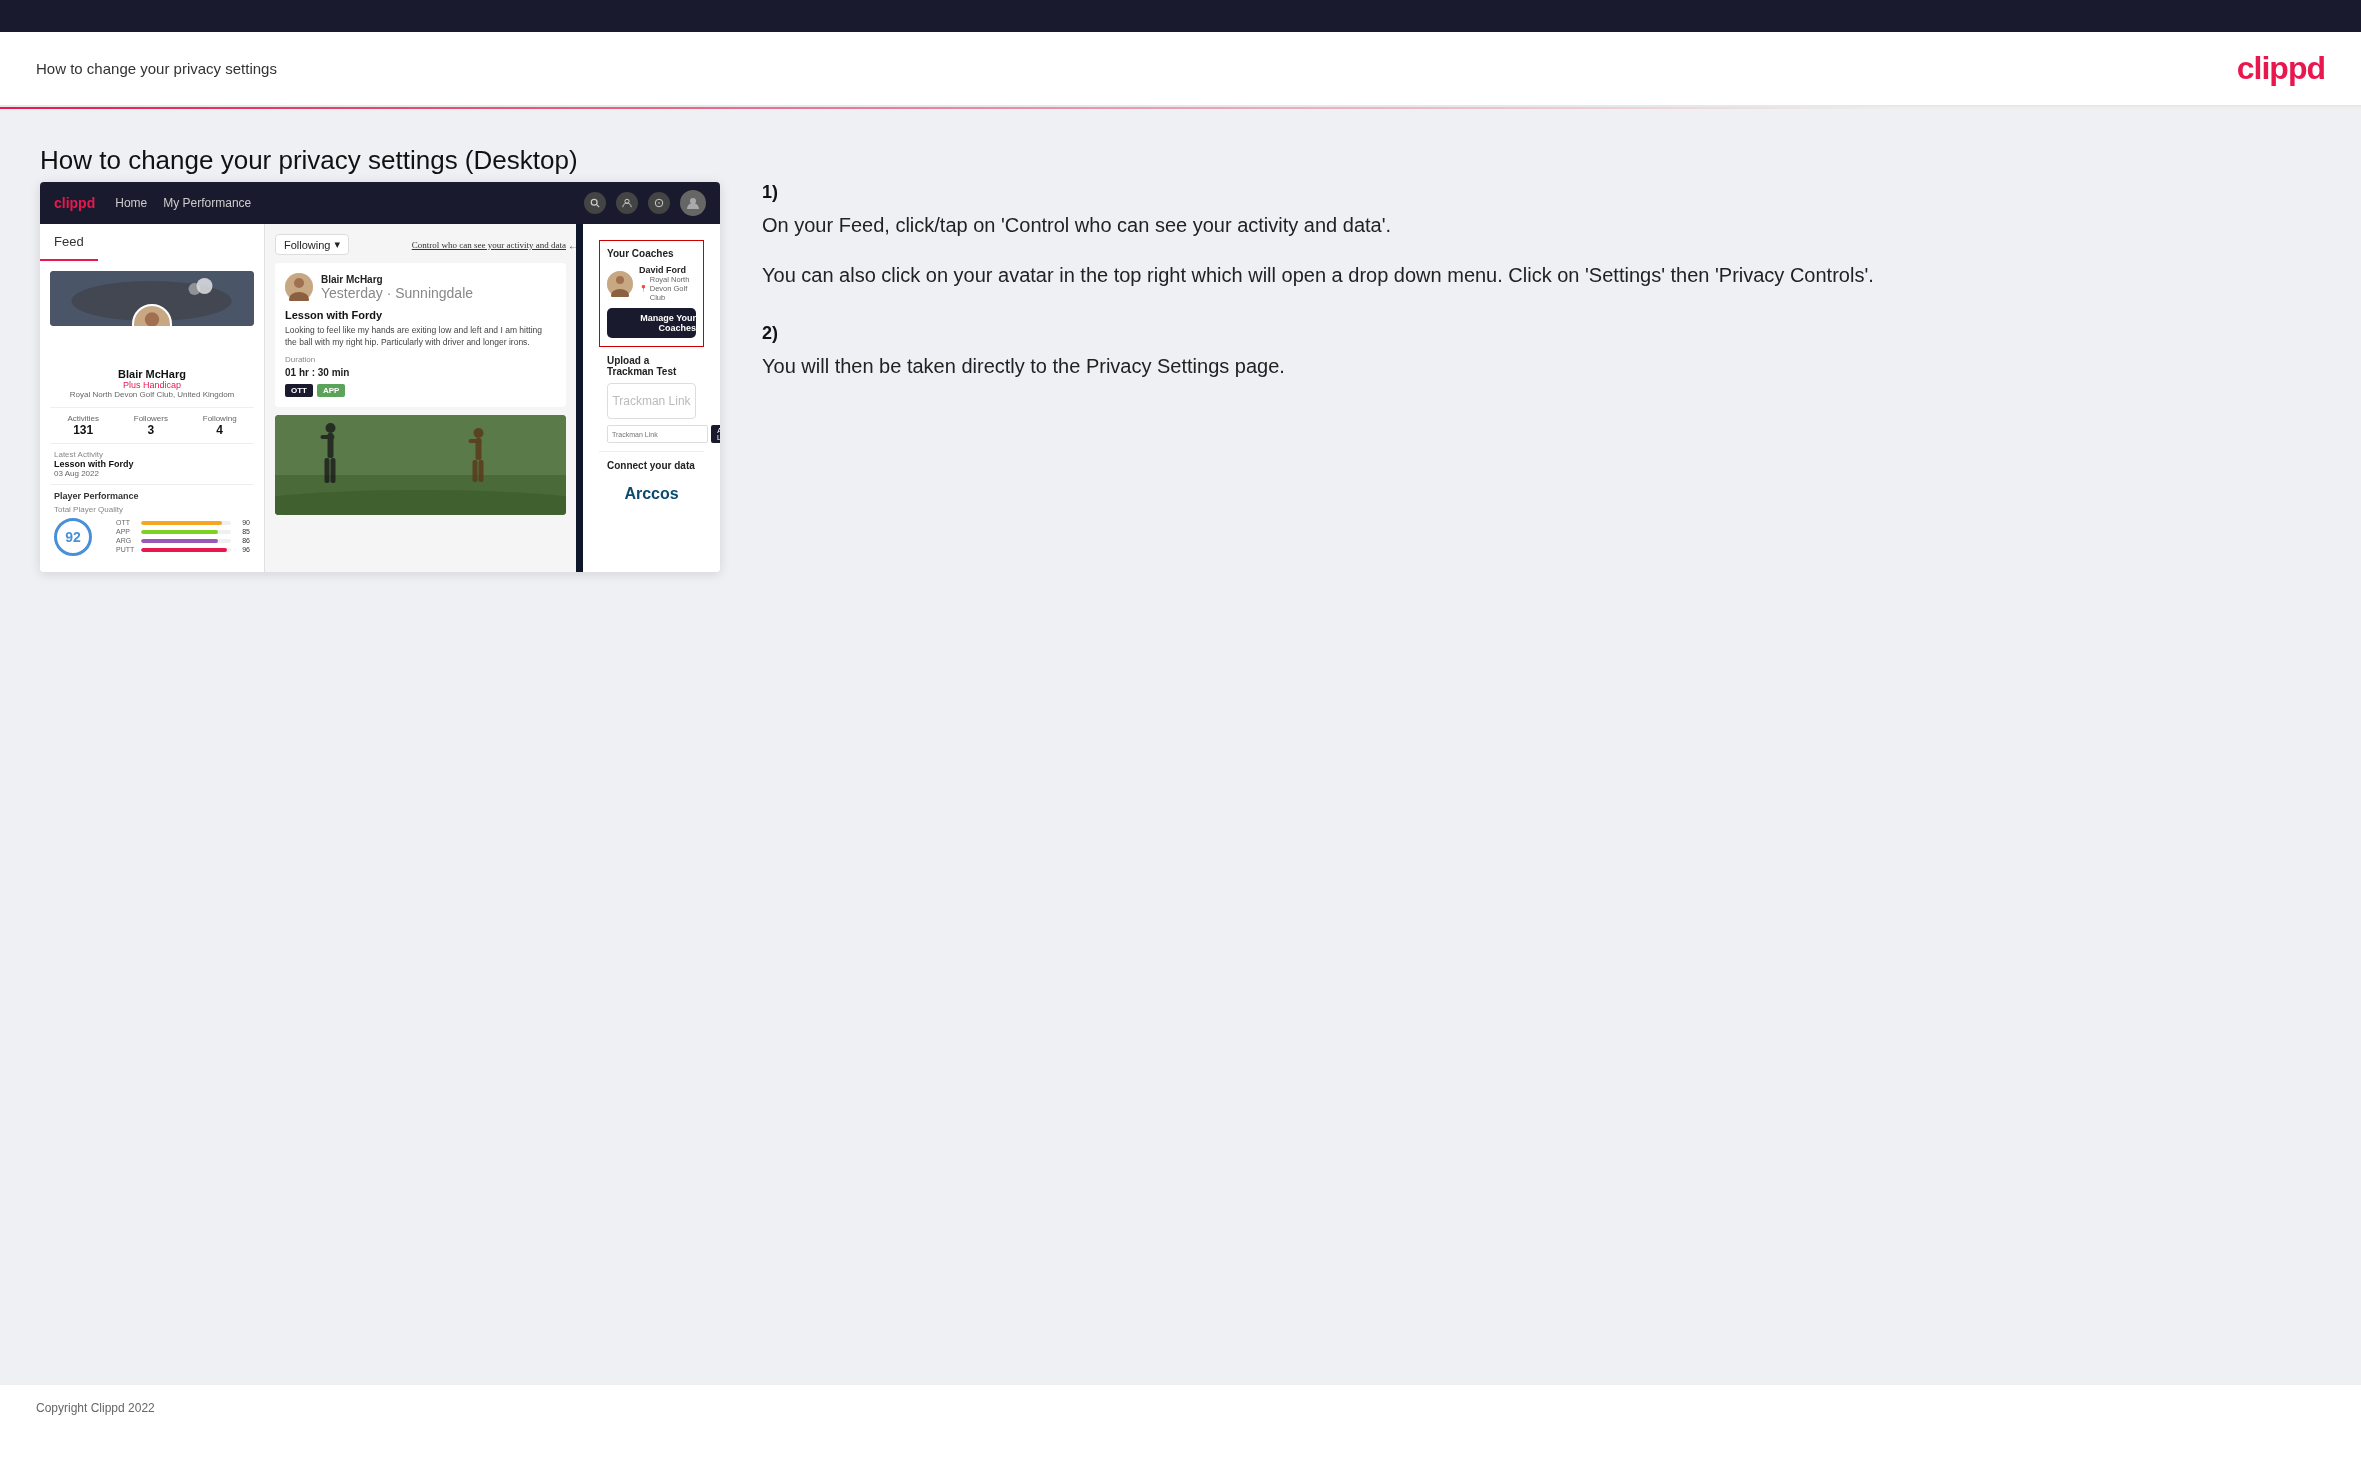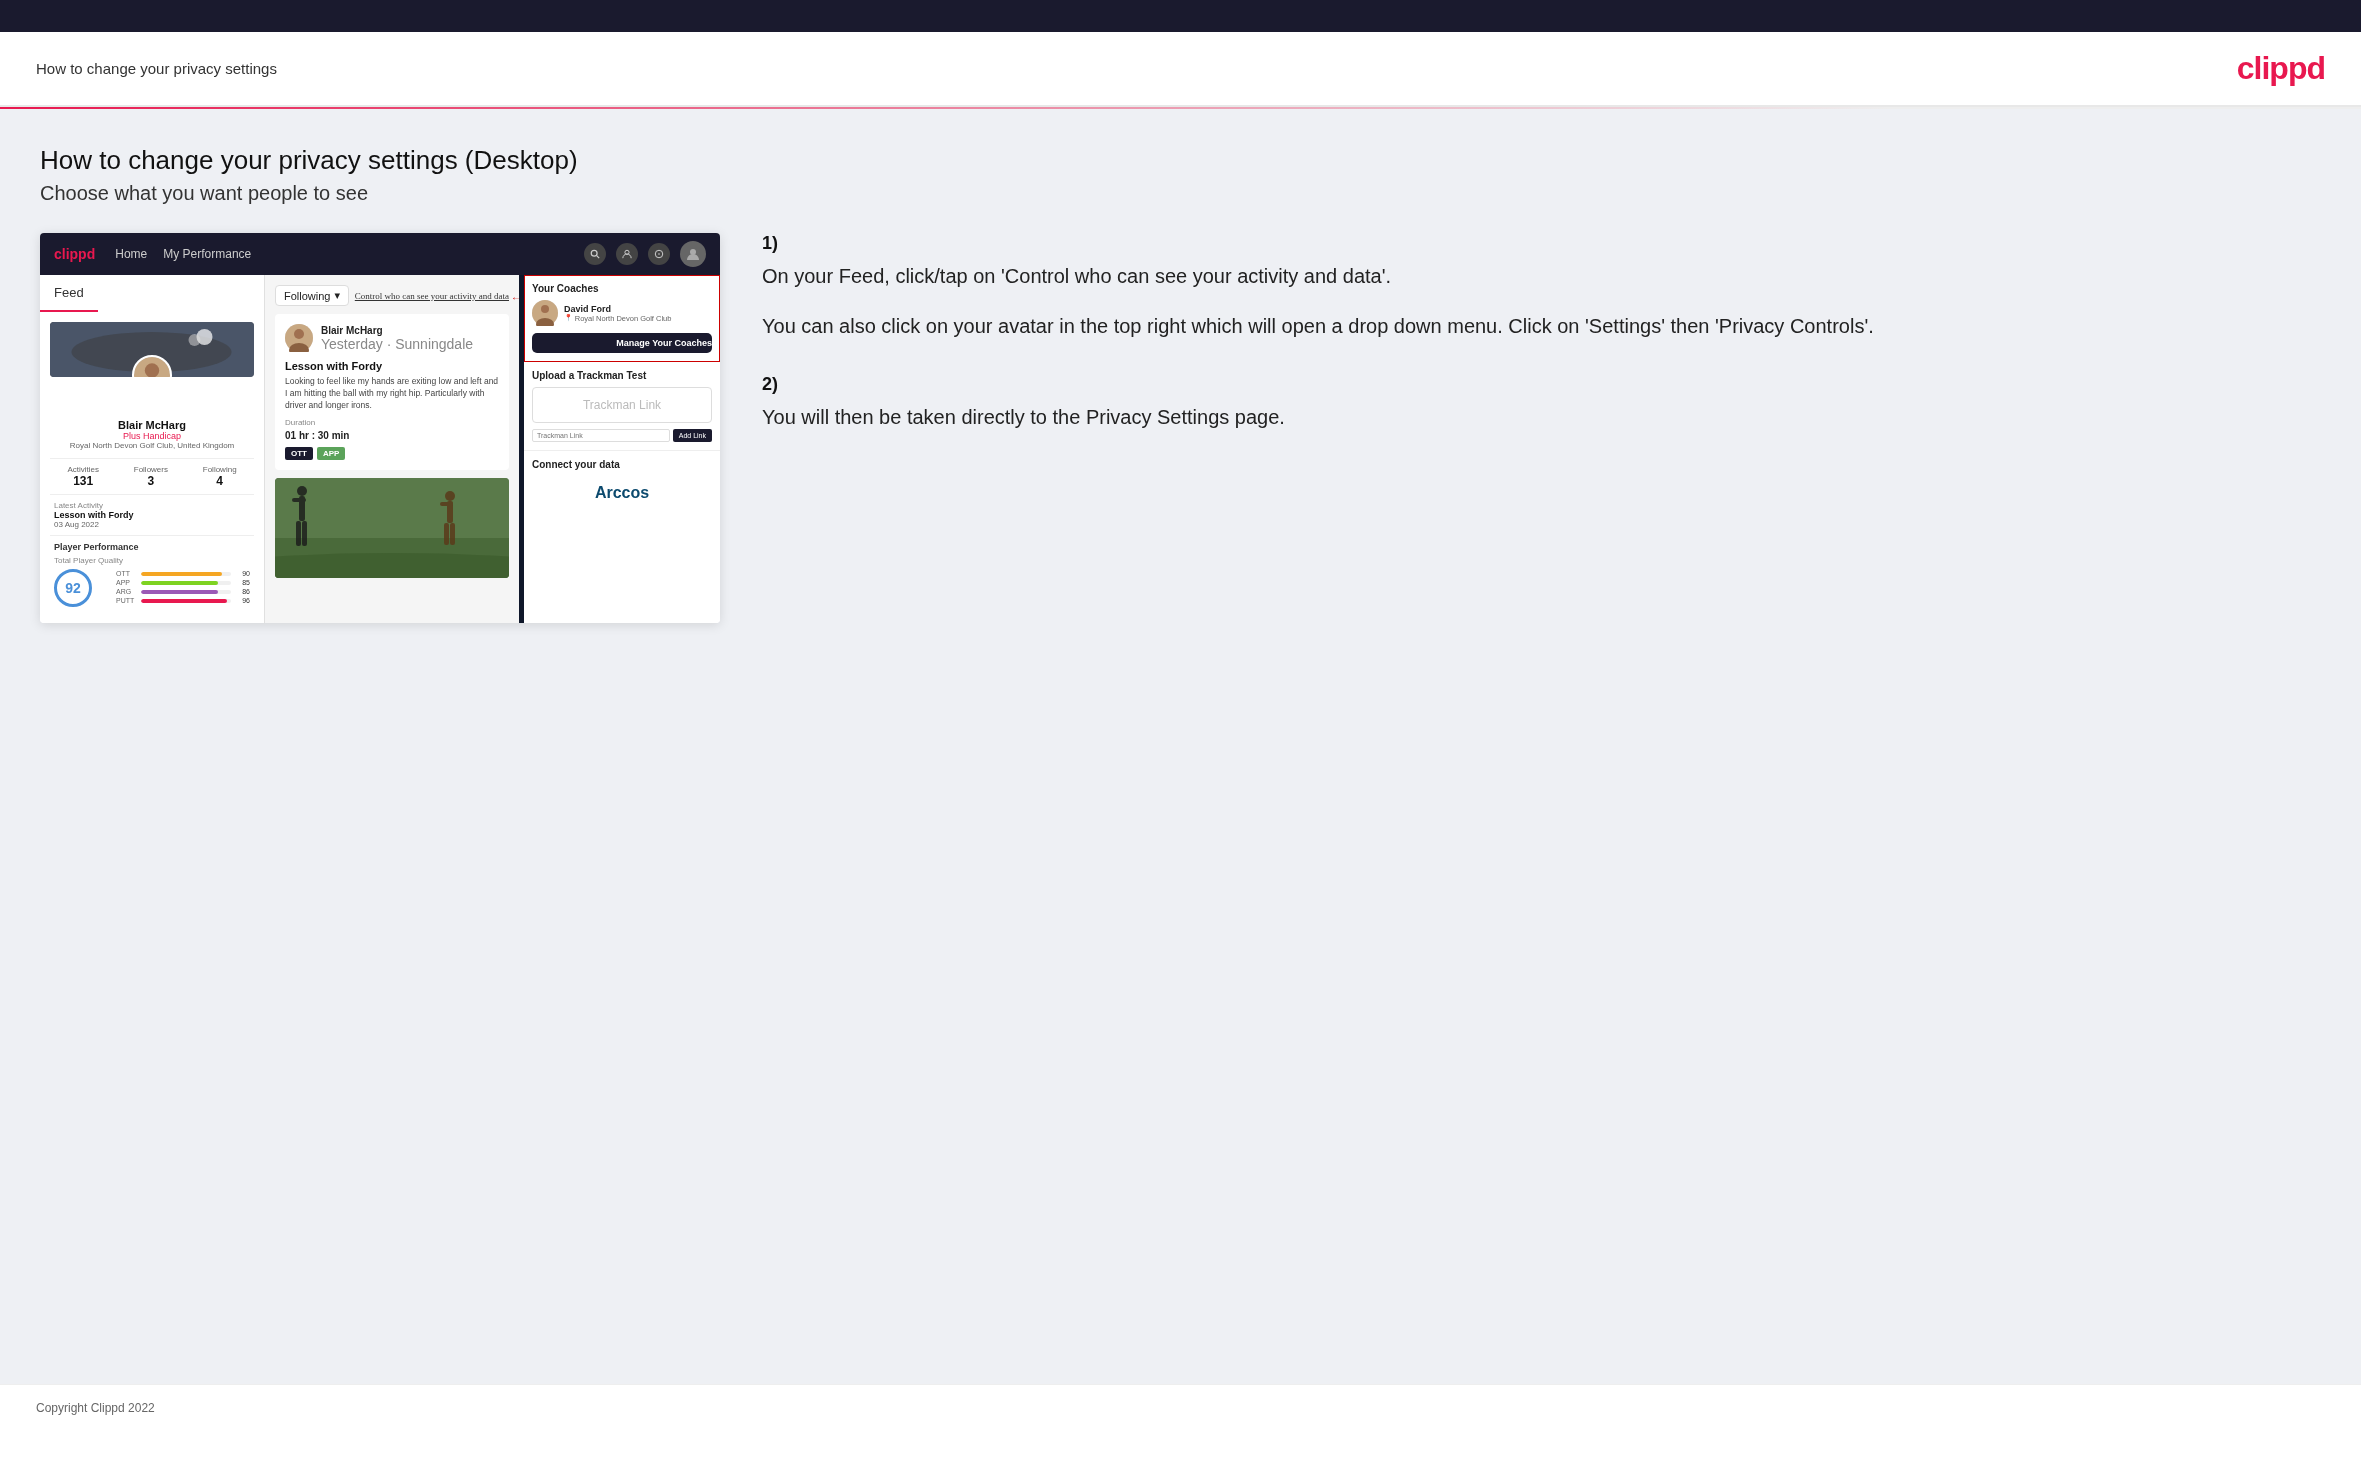--- a/index.html
+++ b/index.html
@@ -395,24 +395,24 @@
       border-radius: 4px;
       overflow: hidden;
       position: relative;
       display: flex;
       align-items: center;
       justify-content: center;
     }
 
     
     .app-right {
-      width: 201px;
+      width: 144px;
       background: #fff;
-      border-left: 5px solid #0f172a;
-      padding: 0;
+      border-left: 7px solid #0f172a;
+      padding: 16px;
     }
 
     .coaches-section {
       padding: 8px;
       border-bottom: 1px solid #eee;
     }
     .coaches-title {
       font-size: 10px;
       font-weight: 600;
       margin-bottom: 6px;
@@ -558,21 +558,20 @@
 
 <div class="header">
   <span class="header-title">How to change your privacy settings</span>
   <span class="clippd-logo">clippd</span>
 </div>
 
 <div style="height: 2px; background: linear-gradient(to right, #e8184f, #eee 80%);"></div>
 
 <div class="main-content">
   <div class="page-heading">How to change your privacy settings (Desktop)</div>
-  <div class="page-subheading">Choose what you want people to see</div>
 
   <div class="content-columns">
 
     <div class="app-screenshot screenshot-wrapper">
 
       <div class="app-nav">
         <span class="app-logo-small">clippd</span>
         <div class="app-nav-links">
           <span class="app-nav-link">Home</span>
           <span class="app-nav-link">My Performance</span>

